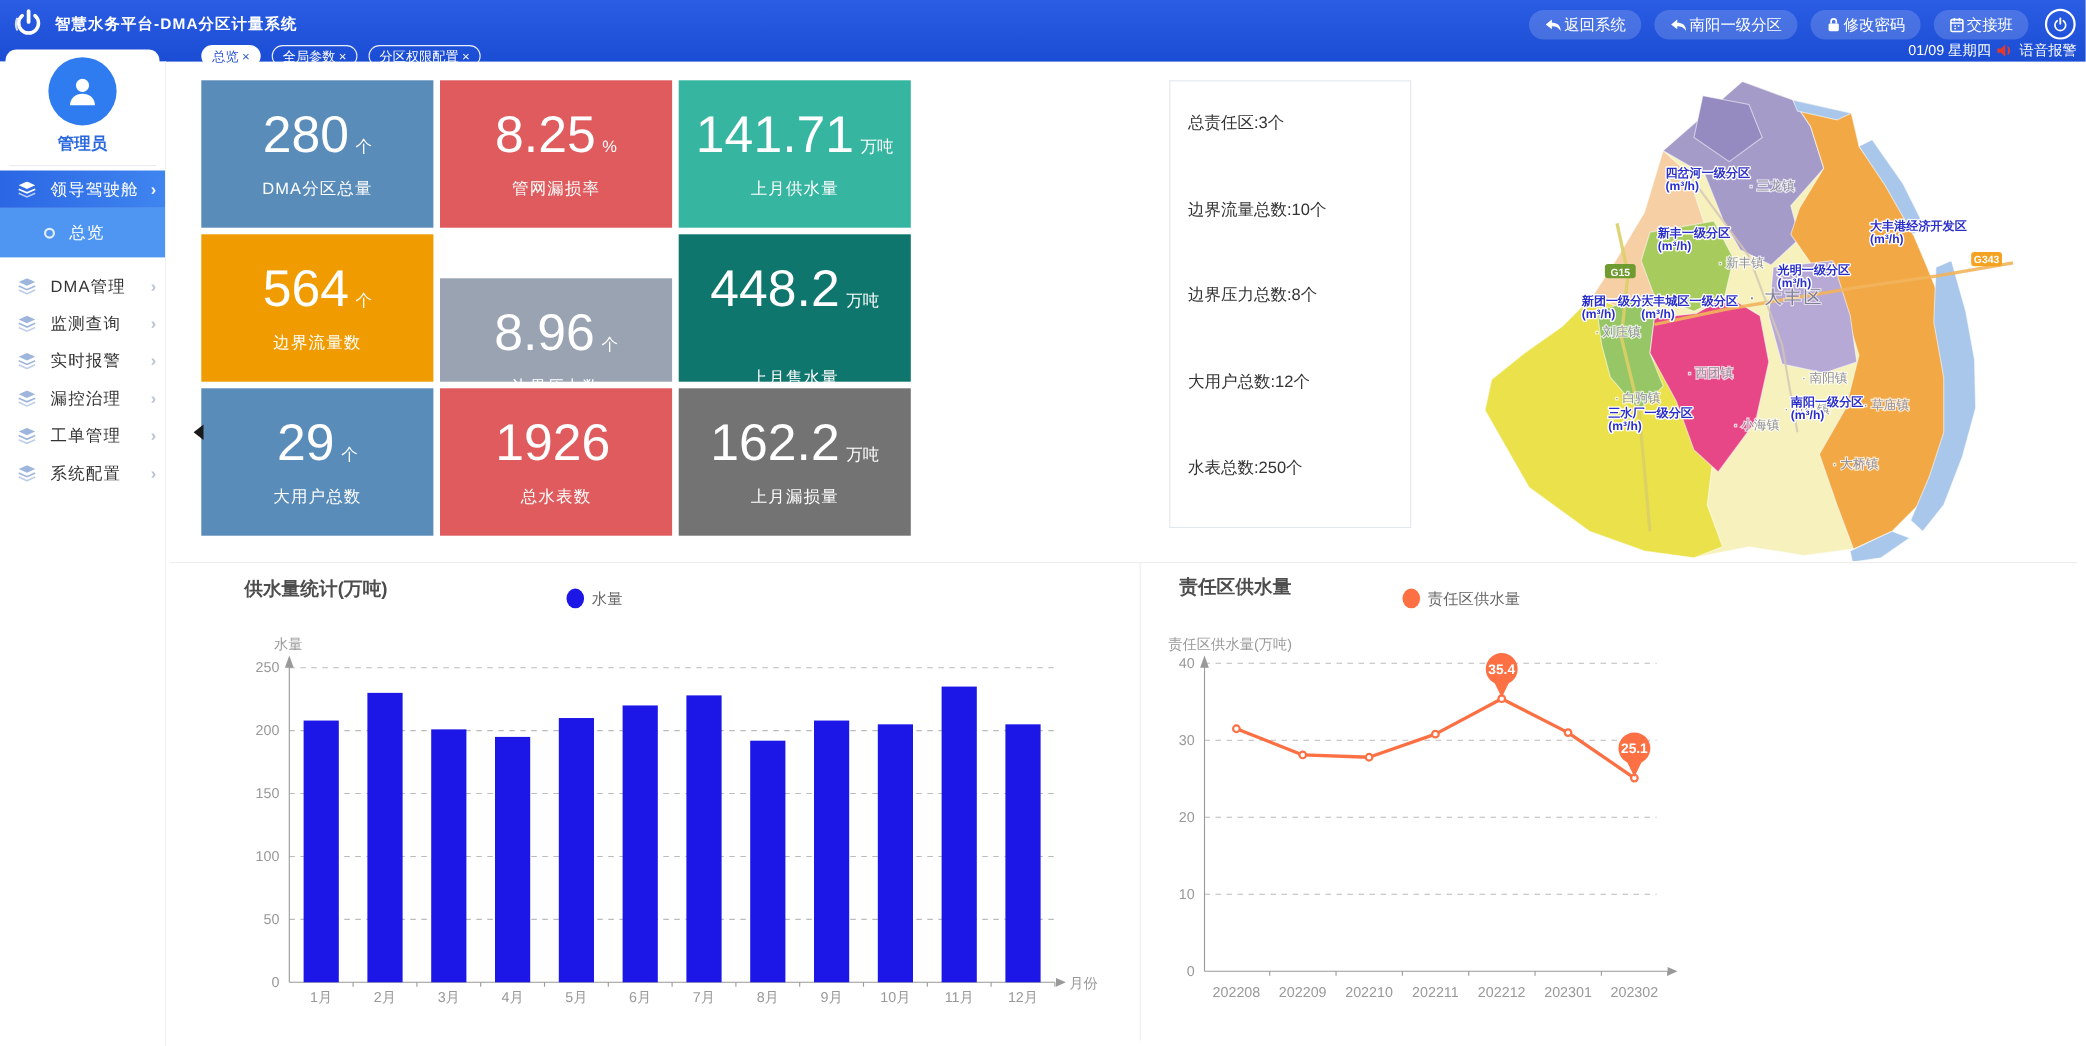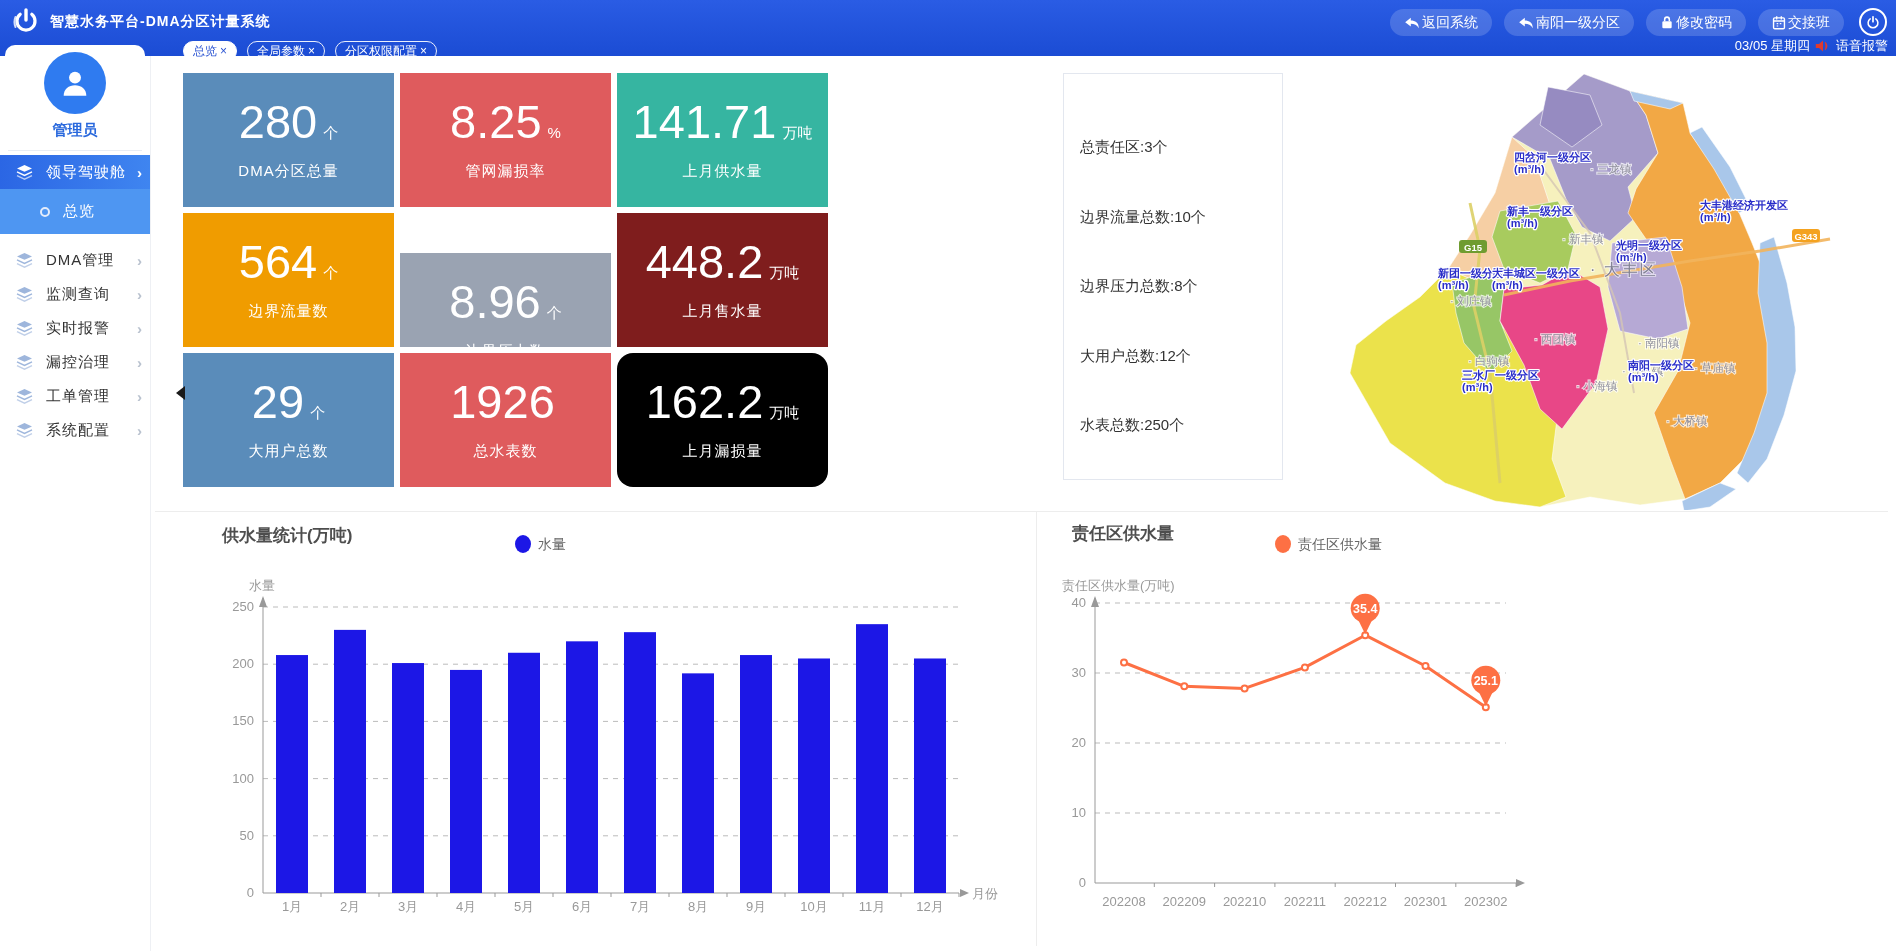--- a/index.html
+++ b/index.html
@@ -51,21 +51,21 @@
          grid-template-columns:repeat(3,211px);grid-auto-rows:134px;gap:6px}
   .card{display:flex;flex-direction:column;align-items:center;color:#fff;cursor:default}
   .card .vrow{margin-top:25px;display:flex;align-items:baseline}
   .card .val{font-size:47px;line-height:1;font-weight:400}
   .card .unit{font-size:15px;margin-left:6px}
   .card .lab{font-size:15px;margin-top:17px;letter-spacing:1px}
 
   
   .summary{position:absolute;left:1063px;top:73px;width:220px;height:407px;background:#fff;
            border:1px solid #e3e7ef;box-sizing:border-box;display:flex;flex-direction:column;
-           justify-content:space-between;padding:64px 6px 44px 16px}
+           justify-content:space-between;padding:28px 6px 44px 16px}
   .sitem{font-size:15px;color:#333}
 
   
   .mapsvg{position:absolute;left:1290px;top:62px;width:600px;height:448px}
   .sep-h{position:absolute;left:155px;top:511px;width:1733px;border-top:1px solid #ededed}
   .sep-v{position:absolute;left:1036px;top:512px;height:434px;border-left:1px solid #ededed}
   .chartsvg{position:absolute;top:515px;height:436px}
   svg text{font-family:"Liberation Sans","DejaVu Sans",sans-serif}
   .svg-title{font-size:17px;font-weight:bold;fill:#4d4d4d}
   .svg-axis{font-size:13px;fill:#999}
@@ -119,21 +119,21 @@
           <span>交接班</span>
         </div>
       </div>
     <div class="power-btn">
       <svg width="14" height="14" viewBox="0 0 20 20">
         <path d="M10 2.5 v7" stroke="#fff" stroke-width="2.4" stroke-linecap="round"></path>
         <path d="M6 5.5 a7 7 0 1 0 8 0" stroke="#fff" stroke-width="2.2" fill="none" stroke-linecap="round"></path>
       </svg>
     </div>
     <div class="daterow">
-      <span>03/05 星期四</span>
+      <span>01/09 星期四</span>
       <svg width="16" height="14" viewBox="0 0 20 16">
         <path d="M1 5.5 h4 l5 -4.5 v14 l-5 -4.5 H1 z" fill="#e03a2f"></path>
         <path d="M13 4 a5.5 5.5 0 0 1 0 8 M13.5 6.5 a2.6 2.6 0 0 1 0 3" stroke="#e03a2f" stroke-width="1.6" fill="none" stroke-linecap="round"></path>
       </svg>
       <span>语音报警</span>
     </div>
     <div class="tabs">
         <div class="tab active">
           <span>总览</span>
           <span>×</span>
@@ -263,42 +263,42 @@
         </div>
         <div class="lab">边界流量数</div>
       </div>
       <div class="card" style="background: rgb(154, 163, 178); margin-top: 40px;">
         <div class="vrow">
           <span class="val">8.96</span>
           <span class="unit">个</span>
         </div>
         <div class="lab">边界压力数</div>
       </div>
-      <div class="card" style="background: #7f1d1d;">
+      <div class="card" style="background: #0f766e; gap: 32px;">
         <div class="vrow">
           <span class="val">448.2</span>
           <span class="unit">万吨</span>
         </div>
         <div class="lab">上月售水量</div>
       </div>
       <div class="card" style="background: rgb(90, 140, 186);">
         <div class="vrow">
           <span class="val">29</span>
           <span class="unit">个</span>
         </div>
         <div class="lab">大用户总数</div>
       </div>
       <div class="card" style="background: rgb(223, 91, 93);">
         <div class="vrow">
           <span class="val">1926</span>
           <span class="unit"></span>
         </div>
         <div class="lab">总水表数</div>
       </div>
-      <div class="card" style="background: #000000; border-radius: 16px;">
+      <div class="card" style="background: #737373;">
         <div class="vrow">
           <span class="val">162.2</span>
           <span class="unit">万吨</span>
         </div>
         <div class="lab">上月漏损量</div>
       </div>
     </div>
 
   <div class="summary">
       <div class="sitem">总责任区:3个</div>

